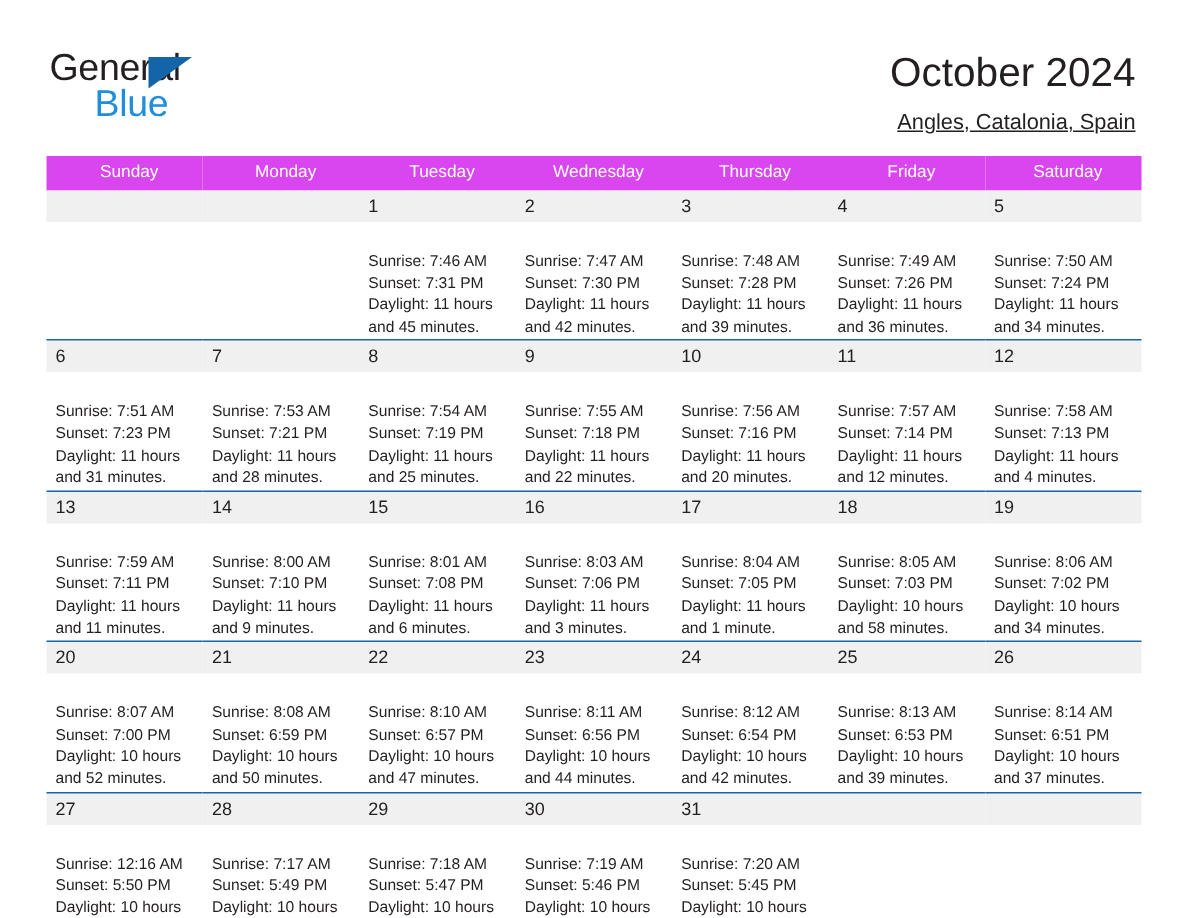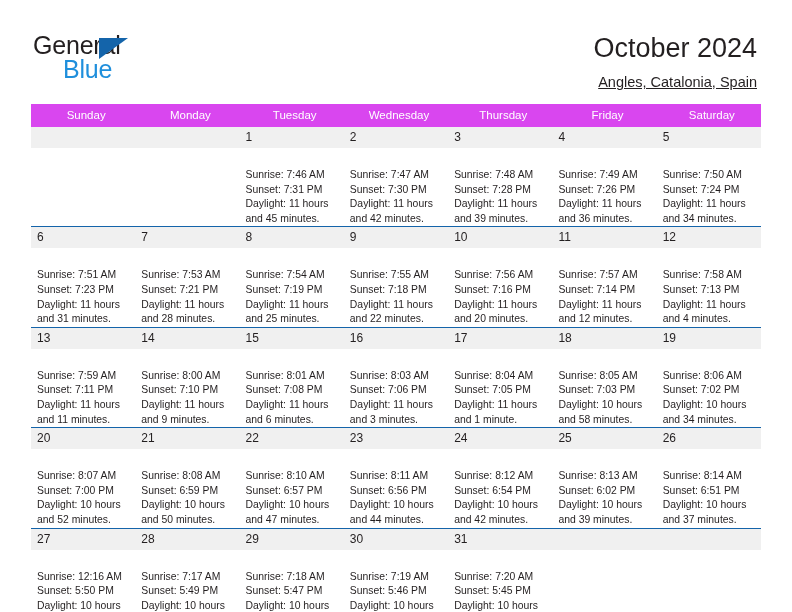--- a/index.html
+++ b/index.html
@@ -412,21 +412,21 @@
             <div>Sunrise: 8:12 AM</div>
             <div>Sunset: 6:54 PM</div>
             <div>Daylight: 10 hours</div>
             <div>and 42 minutes.</div>
           </div>
         </td>
         <td>
           <div class="daynum">25</div>
           <div class="dayinfo">
             <div>Sunrise: 8:13 AM</div>
-            <div>Sunset: 6:02 PM</div>
+            <div>Sunset: 6:53 PM</div>
             <div>Daylight: 10 hours</div>
             <div>and 39 minutes.</div>
           </div>
         </td>
         <td>
           <div class="daynum">26</div>
           <div class="dayinfo">
             <div>Sunrise: 8:14 AM</div>
             <div>Sunset: 6:51 PM</div>
             <div>Daylight: 10 hours</div>

